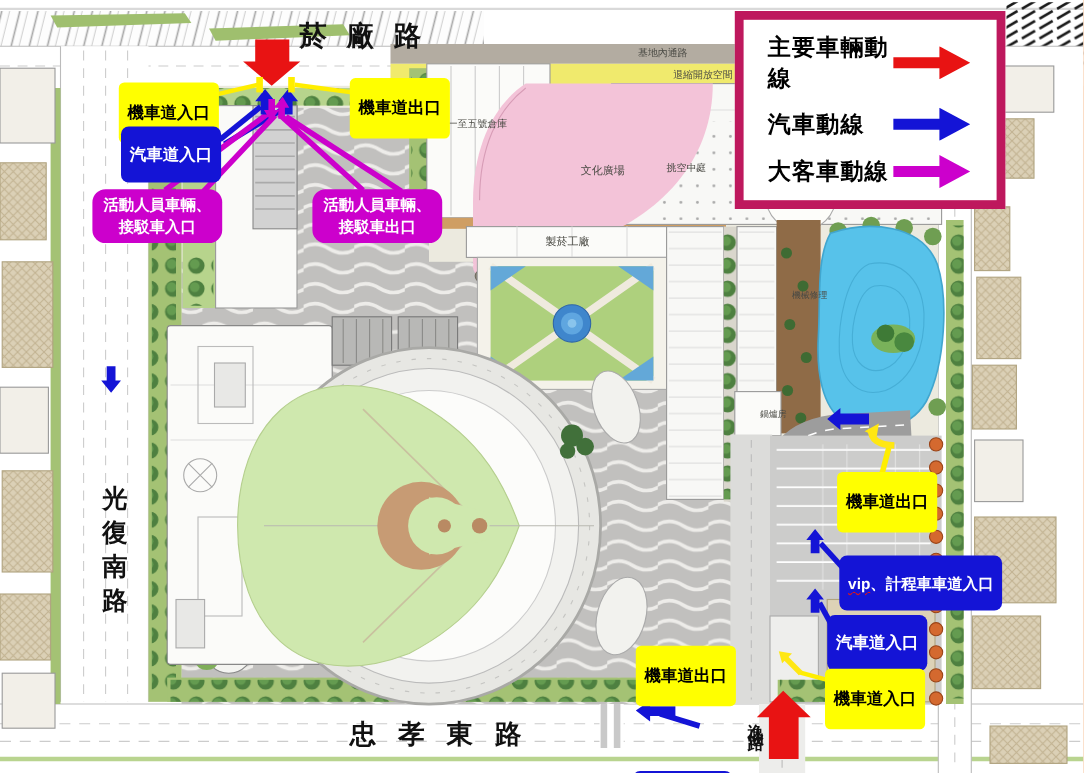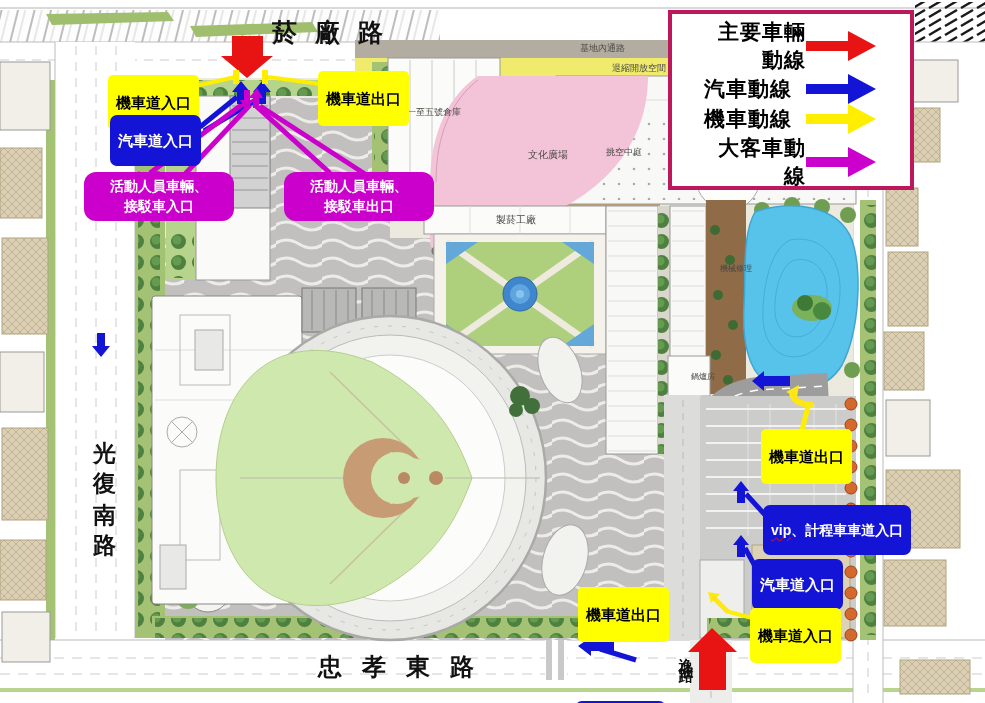--- a/index.html
+++ b/index.html
@@ -7,26 +7,26 @@
          font-family:"Liberation Sans",sans-serif;background:#f97316;}
   #basemap{position:absolute;left:0;top:0;z-index:1;}
   .lbl{position:absolute;z-index:4;color:#222;white-space:nowrap;}
   .road-lbl{font-weight:bold;color:#111;}
   .vert{writing-mode:vertical-rl;text-orientation:upright;}
   .site-lbl{color:#4a4a44;}
   .callout{position:absolute;z-index:5;font-weight:bold;text-align:center;
            white-space:nowrap;line-height:1.15;}
   .co-yellow{background:#ffff00;color:#000;font-size:15px;padding:19px 8px;border-radius:5px;}
   .co-blue{background:#1414d6;color:#fff;font-size:15px;padding:17px 8px;border-radius:7px;}
-  .co-magenta{background:#cc00cc;color:#fff;font-size:14px;padding:4px 16px;border-radius:12px;
+  .co-magenta{background:#cc00cc;color:#fff;font-size:14px;padding:4px 0;border-radius:12px;
               white-space:normal;width:118px;line-height:1.45;}
   .vip-wavy{text-decoration:underline wavy #e01414 1px;text-underline-offset:2px;}
   #legend{position:absolute;left:668px;top:10px;width:246px;height:180px;z-index:6;
-          background:#fff;border:4px solid #be185d;display:flex;flex-direction:column;
-          justify-content:space-around;padding:4px 32px;box-sizing:border-box;text-align:right;}
+          background:#fff;border:8px solid #be185d;display:flex;flex-direction:column;
+          justify-content:space-around;padding:4px 22px;box-sizing:border-box;}
   .leg-row{display:flex;align-items:center;justify-content:space-between;}
   .leg-label{font-size:21px;font-weight:bold;color:#000;letter-spacing:1px;}
   .leg-arrow{flex:0 0 auto;}
 </style>
 </head>
 <body>
 
 <div id="stage">
 
 <svg id="basemap" width="985" height="703" viewBox="0 0 985 703">
@@ -449,26 +449,20 @@
       <polygon points="0,10 42,10 42,0 70,15 42,30 42,20 0,20" fill="#e81313"></polygon>
     </svg>
   </div>
   <div class="leg-row">
     <span class="leg-label">汽車動線</span>
     <svg class="leg-arrow" width="72" height="30" viewBox="0 0 72 30">
       <polygon points="0,10 42,10 42,0 70,15 42,30 42,20 0,20" fill="#1414d6"></polygon>
     </svg>
   </div>
   <div class="leg-row">
-    <span class="leg-label">機車動線</span>
-    <svg class="leg-arrow" width="72" height="30" viewBox="0 0 72 30">
-      <polygon points="0,10 42,10 42,0 70,15 42,30 42,20 0,20" fill="#ffee00"></polygon>
-    </svg>
-  </div>
-  <div class="leg-row">
     <span class="leg-label">大客車動線</span>
     <svg class="leg-arrow" width="72" height="30" viewBox="0 0 72 30">
       <polygon points="0,10 42,10 42,0 70,15 42,30 42,20 0,20" fill="#cc00cc"></polygon>
     </svg>
   </div>
 </div>
 
 </div>
 
 </body></html>

